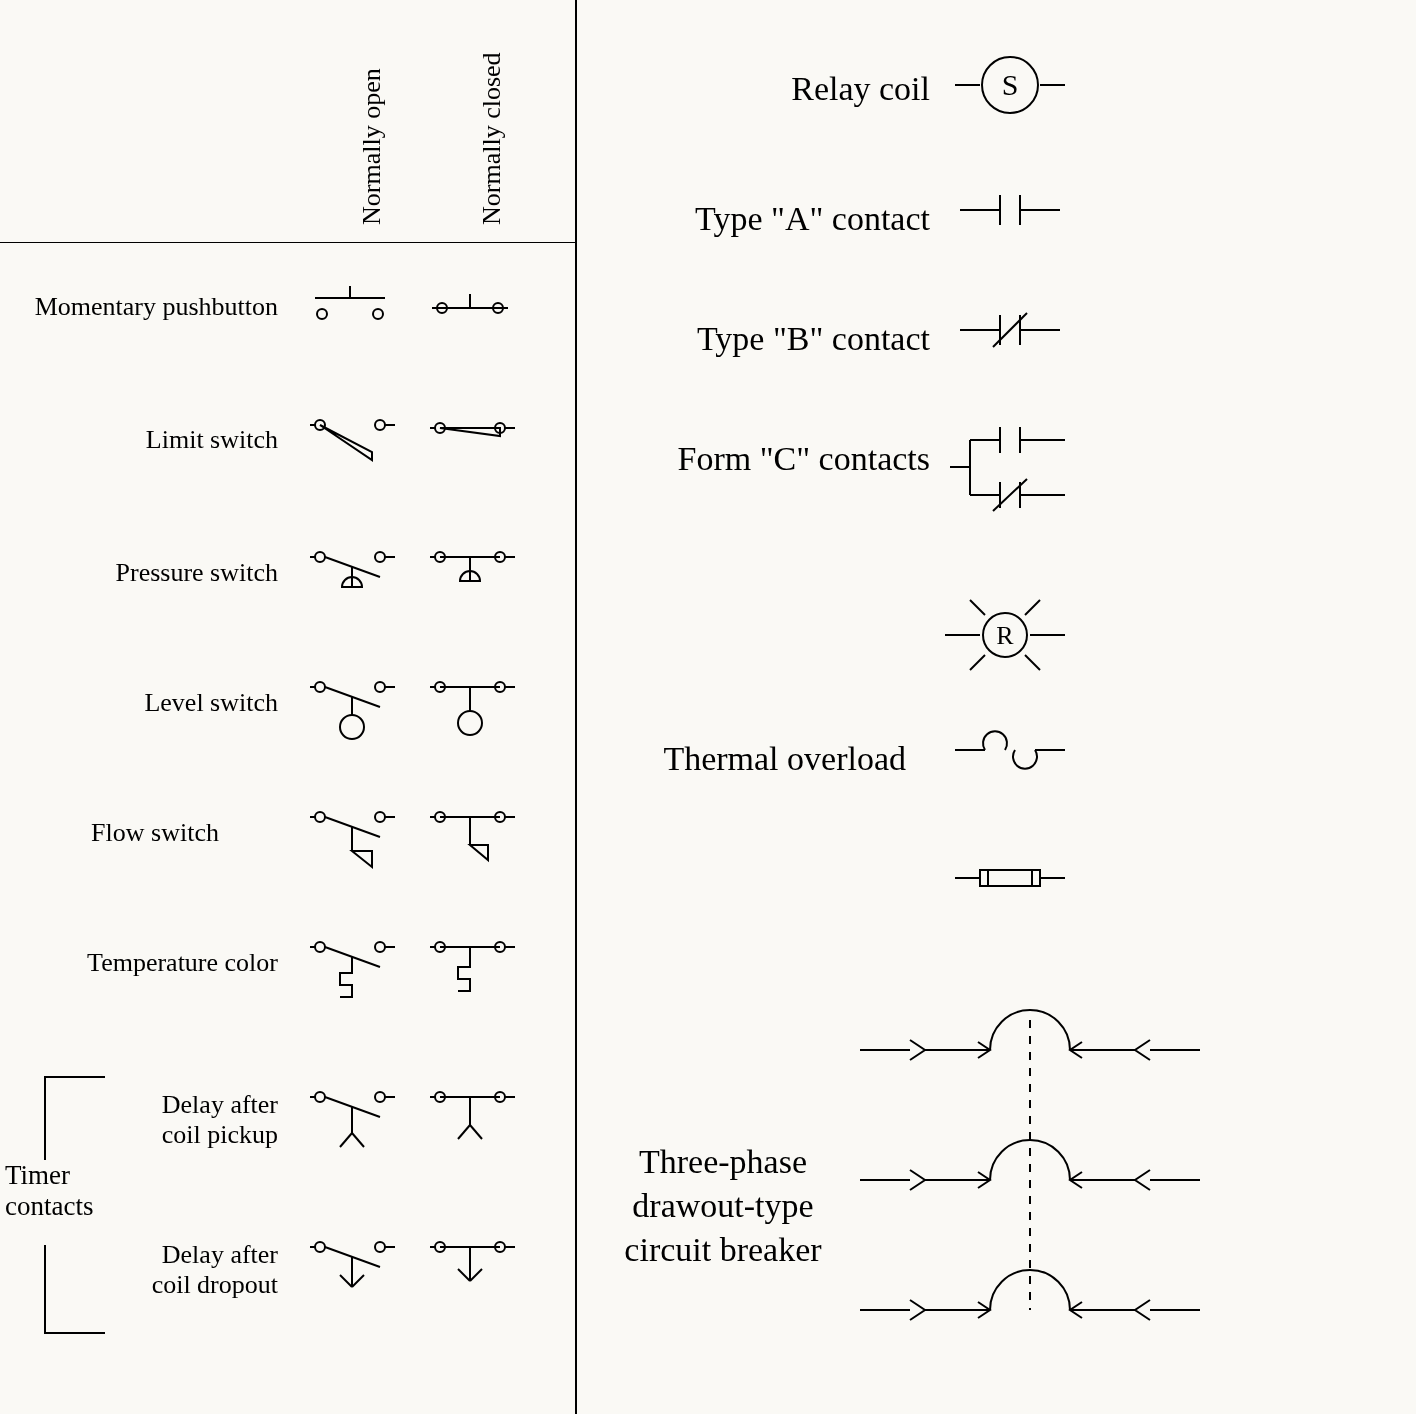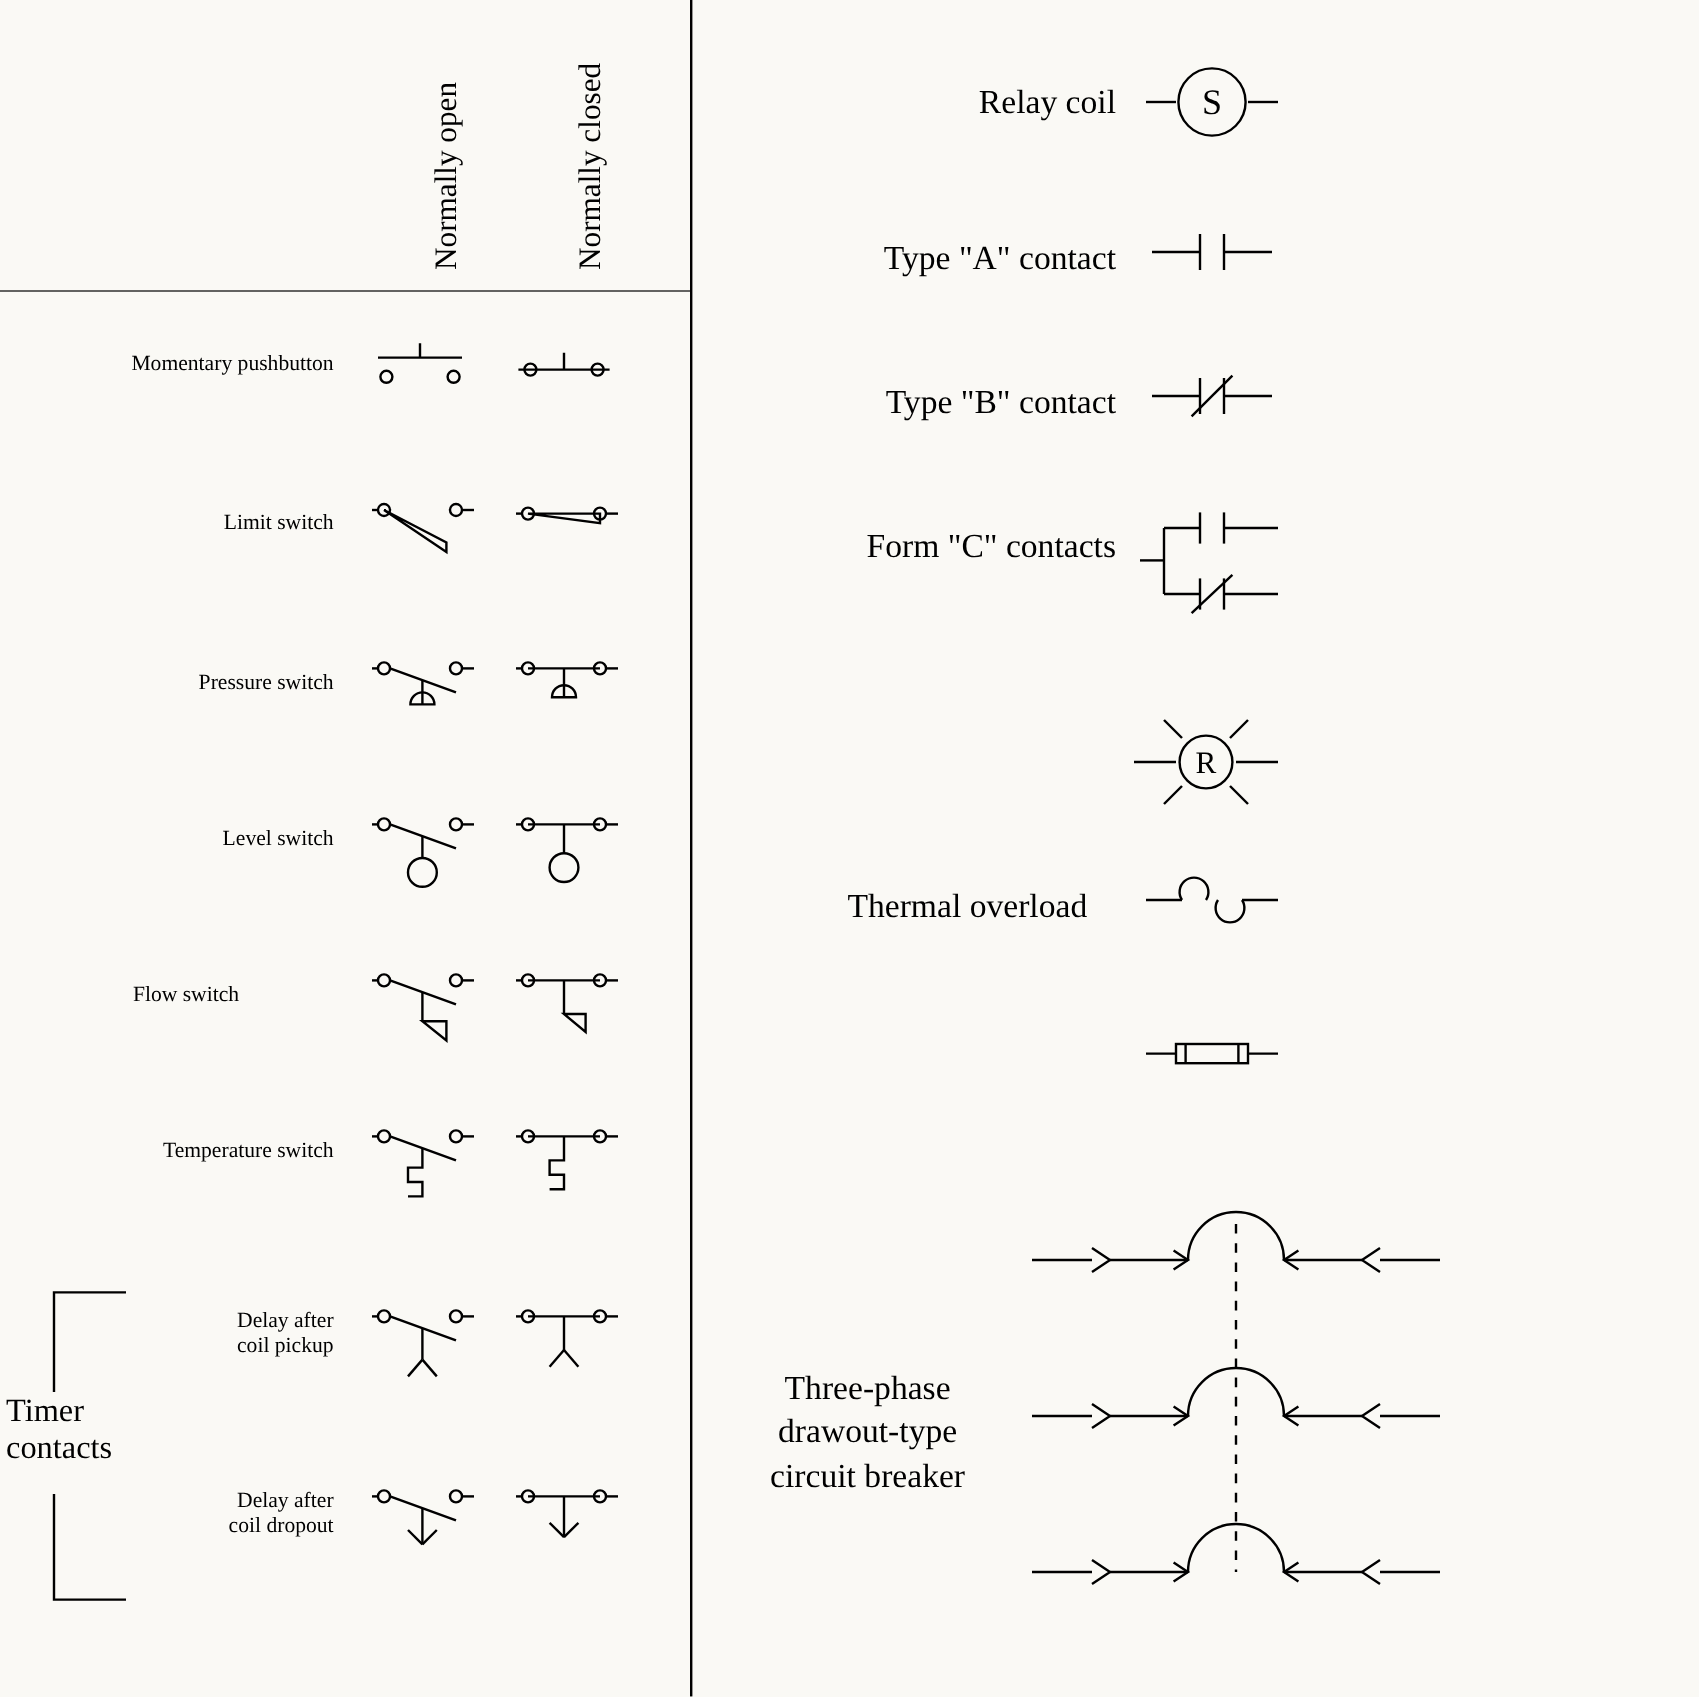--- a/index.html
+++ b/index.html
@@ -35,21 +35,21 @@
   
   .col-header {
     position: absolute;
     font-size: 26px;
     transform: rotate(-90deg);
     transform-origin: left top;
     white-space: nowrap;
   }
   .row-label {
     position: absolute;
-    font-size: 18px;
+    font-size: 26px;
     text-align: right;
     width: 270px;
   }
   .row-label.two-line {
     line-height: 1.15;
   }
   .symbol-cell {
     position: absolute;
   }
   .symbol-cell svg {
@@ -59,21 +59,21 @@
   
   .timer-bracket-label {
     position: absolute;
     font-size: 27px;
     text-align: left;
   }
 
   
   .r-label {
     position: absolute;
-    font-size: 28px;
+    font-size: 34px;
     text-align: right;
   }
   .r-symbol {
     position: absolute;
   }
   .r-symbol svg { display:block; }
 </style>
 </head>
 <body>
 
@@ -192,21 +192,21 @@
       <circle cx="20" cy="22" r="5"></circle>
         <circle cx="80" cy="22" r="5"></circle>
       <line x1="10" y1="22" x2="15" y2="22"></line>
         <line x1="85" y1="22" x2="95" y2="22"></line>
       <line x1="20" y1="22" x2="80" y2="22"></line>
       <line x1="50" y1="22" x2="50" y2="50"></line>
       <polygon points="50,50 68,50 68,65"></polygon>
     </svg>
   </div>
 
-  <div class="row-label" style="left:8px; top:948px;">Temperature switch</div>
+  <div class="row-label" style="left:8px; top:948px;">Temperature color</div>
   <div class="symbol-cell" style="left:300px; top:925px;">
     <svg width="100" height="95" viewBox="0 0 100 95" stroke="#000" fill="none" stroke-width="2">
       <circle cx="20" cy="22" r="5"></circle>
         <circle cx="80" cy="22" r="5"></circle>
       <line x1="10" y1="22" x2="15" y2="22"></line>
         <line x1="85" y1="22" x2="95" y2="22"></line>
       <line x1="25" y1="22" x2="80" y2="42"></line>
       <path d="M52 32 L52 48 L40 48 L40 60 L52 60 L52 72 L40 72"></path>
     </svg>
   </div>

